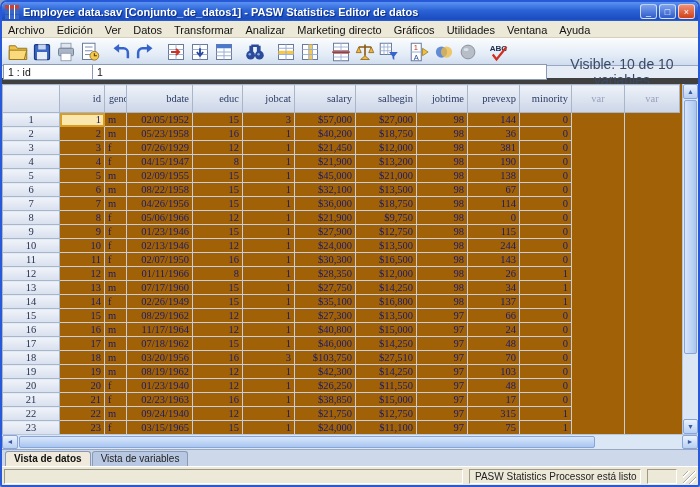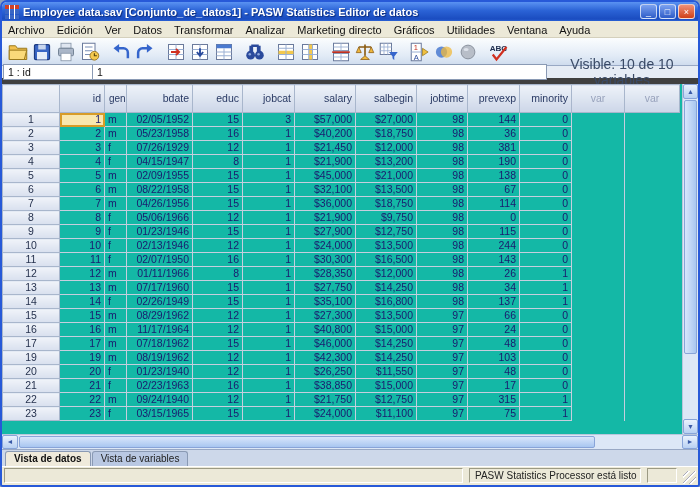--- a/index.html
+++ b/index.html
@@ -37,21 +37,21 @@
   .tb-btn svg{width:100%;height:100%;display:block;}
   .tb-gap{margin-left:7px;}
   
   .cellbar{height:18px;flex:0 0 18px;display:flex;align-items:center;background:#e6ecf5;
     border-bottom:6px solid #404040;font-size:10.5px;color:#111;padding:1px 1px;}
   .cellref{width:90px;height:16px;background:#fff;border:1px solid #8a9ab4;padding:1px 4px;flex:0 0 90px;}
   .cellvalue{flex:1;height:16px;background:#fff;border:1px solid #8a9ab4;border-left:none;padding:1px 4px;}
   .visible-info{flex:0 0 150px;text-align:center;padding:0 6px;color:#3a4a66;font-size:14px;}
   
   .grid-area{flex:1;display:flex;background:#fff;overflow:hidden;}
-  .table-wrap{flex:1;overflow:hidden;background:#14b8a6;}
+  .table-wrap{flex:1;overflow:hidden;background:#a16207;font-family:Liberation Serif, serif;}
   table{border-collapse:collapse;table-layout:fixed;width:677px;font-size:10.5px;color:#1a1a6e;}
   th,td{height:14px;line-height:13px;padding:0 3px;border:1px solid #c6cede;
     overflow:hidden;white-space:nowrap;font-weight:normal;}
   thead th{height:28px;background:linear-gradient(#eef2f9,#ccd6e8);border-color:#a8b6cc;
     color:#2a3a64;vertical-align:middle;}
   th.corner,.rownum{background:linear-gradient(#f0f3f9,#d8e0ee);border-color:#a8b6cc;
     text-align:center;color:#26324e;}
   .h-right{text-align:right;}
   .h-center{text-align:right;}
   .h-gender{text-align:left;word-break:break-all;line-height:9px;padding:0 4px;font-size:10px;}
@@ -71,21 +71,21 @@
   .htrack{flex:1;padding:1px;}
   .hthumb{width:87%;height:100%;background:linear-gradient(#d8e6fb,#a8c6f0);border:1px solid #88a4d8;border-radius:2px;}
   .hscroll .sbtn{flex:0 0 16px;}
   
   .tabsbar{height:17px;flex:0 0 17px;display:flex;align-items:flex-end;background:#cdd8ea;
     padding:0 0 0 3px;border-top:1px solid #98a8c4;font-size:10px;}
   .tab{padding:1px 8px 2px;border:1px solid #8a9ab4;border-bottom:none;border-radius:3px 3px 0 0;
     background:#b9c8e2;color:#222;margin-right:1px;white-space:nowrap;}
   .tab.active{background:#efeadb;font-weight:bold;color:#111;}
   
-  .statusbar{height:19px;flex:0 0 19px;display:flex;align-items:flex-start;background:#ece9d8;
+  .statusbar{height:19px;flex:0 0 19px;display:flex;align-items:center;background:#ece9d8;
     border-top:1px solid #fff;font-size:10px;color:#222;padding:1px 2px;gap:6px;}
   .seg{height:15px;border:1px solid;border-color:#9c9a84 #ffffff #ffffff #9c9a84;padding:0 5px;line-height:13px;}
   .seg.fill{flex:1;}
   .seg.msg{flex:0 0 172px;white-space:nowrap;overflow:hidden;}
   .seg.small{flex:0 0 30px;}
   .grip{width:13px;height:13px;align-self:flex-end;
     background:repeating-linear-gradient(135deg,transparent 0 3px,#aab 3px 4px,#fff 4px 5px);}
 </style>
 </head>
 <body>
@@ -553,20 +553,35 @@
               <td class="ar">1</td>
               <td class="ar">$46,000</td>
               <td class="ar">$14,250</td>
               <td class="ar">97</td>
               <td class="ar">48</td>
               <td class="ar">0</td>
               <td class="varcell"></td>
               <td class="varcell"></td>
             </tr>
             <tr>
+              <th class="rownum">18</th>
+              <td class="ar">18</td>
+              <td class="al">m</td>
+              <td class="ar">03/20/1956</td>
+              <td class="ar">16</td>
+              <td class="ar">3</td>
+              <td class="ar">$103,750</td>
+              <td class="ar">$27,510</td>
+              <td class="ar">97</td>
+              <td class="ar">70</td>
+              <td class="ar">0</td>
+              <td class="varcell"></td>
+              <td class="varcell"></td>
+            </tr>
+            <tr>
               <th class="rownum">19</th>
               <td class="ar">19</td>
               <td class="al">m</td>
               <td class="ar">08/19/1962</td>
               <td class="ar">12</td>
               <td class="ar">1</td>
               <td class="ar">$42,300</td>
               <td class="ar">$14,250</td>
               <td class="ar">97</td>
               <td class="ar">103</td>

